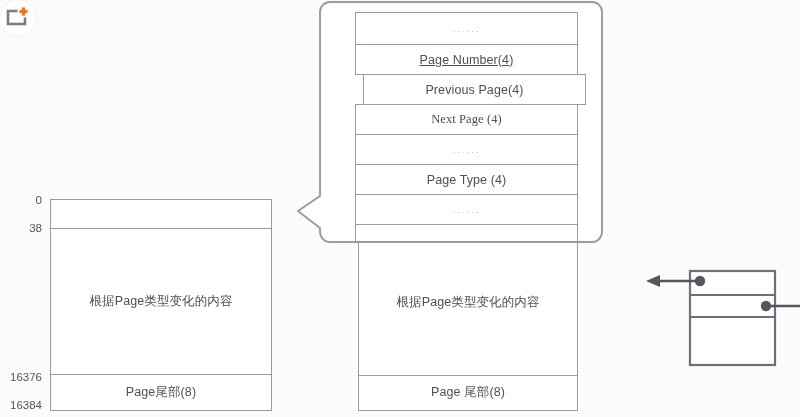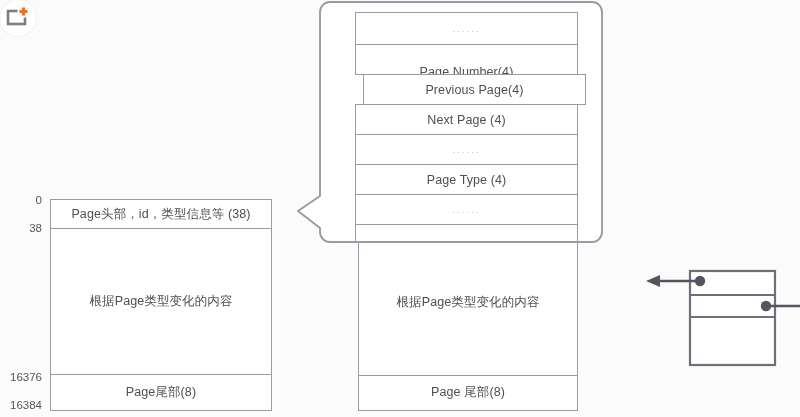--- a/index.html
+++ b/index.html
@@ -104,23 +104,20 @@
 </div>
 
 <div>
   <div class="offset-label" style="left:-2px; top:194px;">0</div>
   <div class="offset-label" style="left:-2px; top:222px;">38</div>
   <div class="offset-label" style="left:-2px; top:371px;">16376</div>
   <div class="offset-label" style="left:-2px; top:399px;">16384</div>
 </div>
 
 <div class="diagram-box" id="left-page-box" style="left:50px; top:199px; width:222px; height:212px;">
-  <div class="row-label" style="top:0px; height:28px;">
-    <span class="cell-text">Page头部，id，类型信息等 (38)</span>
-  </div>
   <div class="row-divider" style="top:28px;"></div>
 
   <div class="row-label" style="top:28px; height:146px;">
     <span class="cell-text">根据Page类型变化的内容</span>
   </div>
   <div class="row-divider" style="top:174px;"></div>
 
   <div class="row-label" style="top:174px; height:36px;align-items:center;">
     <span class="cell-text">Page尾部(8)</span>
   </div>
@@ -142,32 +139,32 @@
 
 <div class="diagram-box" id="callout-table" style="left:355px; top:12px; width:223px; height:228px; border:none; background:transparent;">
 
   <div class="diagram-box" style="left:0; top:0; width:223px; height:33px;">
     <div class="row-label" style="top:0; height:31px;">
       <span class="ellipsis-dots">......</span>
     </div>
   </div>
 
   <div class="diagram-box" style="left:0; top:32px; width:223px; height:31px;">
-    <div class="row-label" style="top:12px; height:29px;">
+    <div class="row-label" style="top:0; height:29px;text-decoration:underline;">
       <span class="cell-text">Page Number(4)</span>
     </div>
   </div>
 
   <div class="diagram-box" style="left:0; top:62px; width:223px; height:31px;margin-left:8px;">
     <div class="row-label" style="top:0; height:29px;">
       <span class="cell-text">Previous Page(4)</span>
     </div>
   </div>
 
-  <div class="diagram-box" style="left:0; top:92px; width:223px; height:31px;">
+  <div class="diagram-box" style="left:0; top:92px; width:223px; height:31px;font-family:Liberation Serif, serif;">
     <div class="row-label" style="top:0; height:29px;">
       <span class="cell-text">Next Page (4)</span>
     </div>
   </div>
 
   <div class="diagram-box" style="left:0; top:122px; width:223px; height:31px;">
     <div class="row-label" style="top:0; height:29px;">
       <span class="ellipsis-dots">......</span>
     </div>
   </div>

